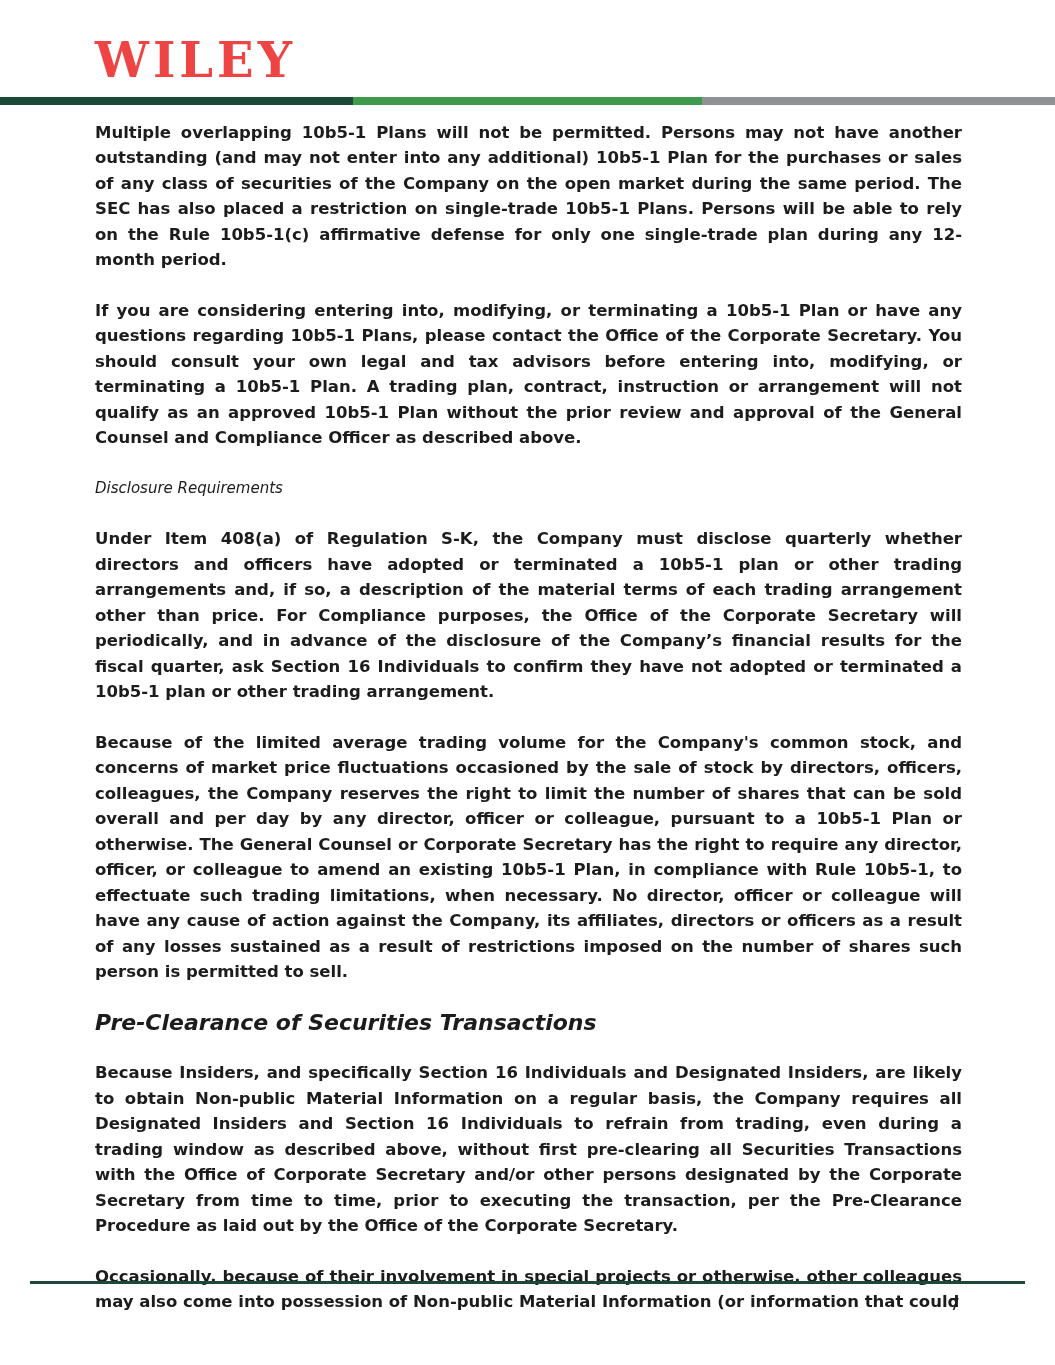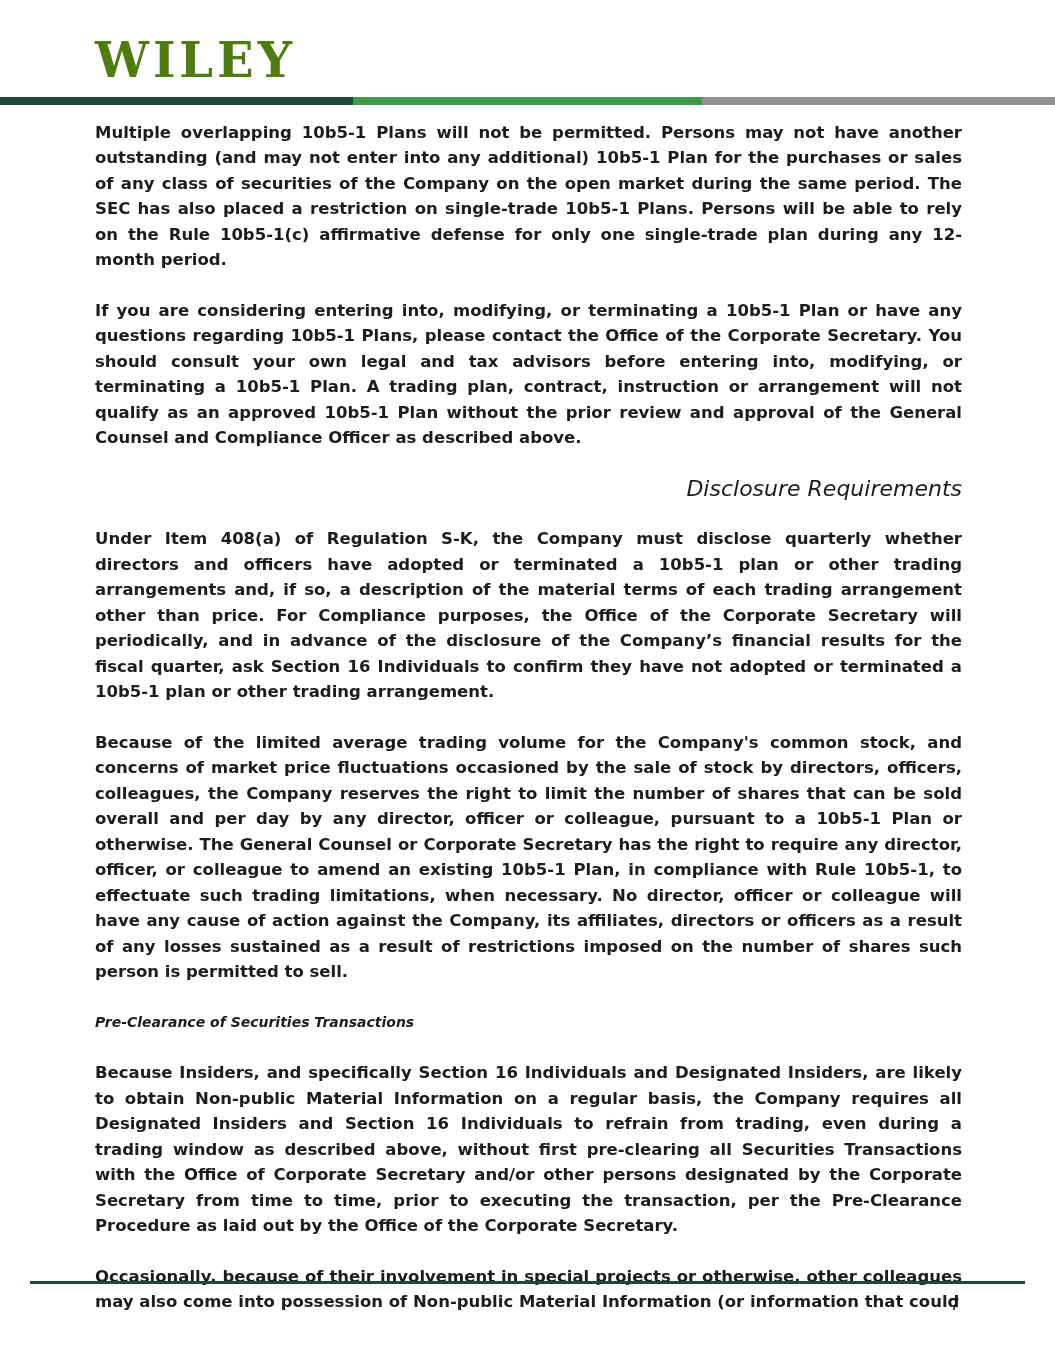--- a/index.html
+++ b/index.html
@@ -13,50 +13,50 @@
     overflow: hidden;
   }
   .page { width: 100%; height: 100%; position: relative; }
 
   
   .logo {
     font-family: "DejaVu Serif", "Liberation Serif", serif;
     font-weight: 700;
     font-size: 48px;
     letter-spacing: 4px;
-    color: #4d7c0f;
+    color: #ef4444;
     padding: 34px 0 10px 95px;
     line-height: 1.1;
   }
   .brand-bar { display: flex; height: 8px; width: 100%; }
   .seg { height: 100%; }
   .seg-dark  { width: 33.5%; background: var(--bar_dark_green, #1b4a38); }
   .seg-green { width: 33.0%; background: var(--bar_green, #3f9a4c); }
   .seg-gray  { width: 33.5%; background: var(--bar_gray, #8f9192); }
 
   
   .content {
     padding: 15px 93px 0 95px;
     font-size: 16.5px;
     line-height: 25.5px;
     text-align: justify;
   }
   .content p { margin-bottom: 25px; font-weight: bold; }
   .heading-italic {
     font-style: italic;
     font-weight: 400;
-    font-size: 22px;
+    font-size: 15px;
     line-height: 25.5px;
     margin-bottom: 25px;
-    text-align: right;
+    text-align: left;
   }
   .heading-bold-italic {
     font-style: italic;
     font-weight: 700;
-    font-size: 14px;
+    font-size: 22px;
     line-height: 25.5px;
     margin-bottom: 25px;
     text-align: left;
   }
 
   
   .footer { position: absolute; left: 0; right: 0; bottom: 0; height: 84px; }
   .footer-rule {
     position: absolute; left: 30px; right: 30px; top: 0;
     height: 3px;

